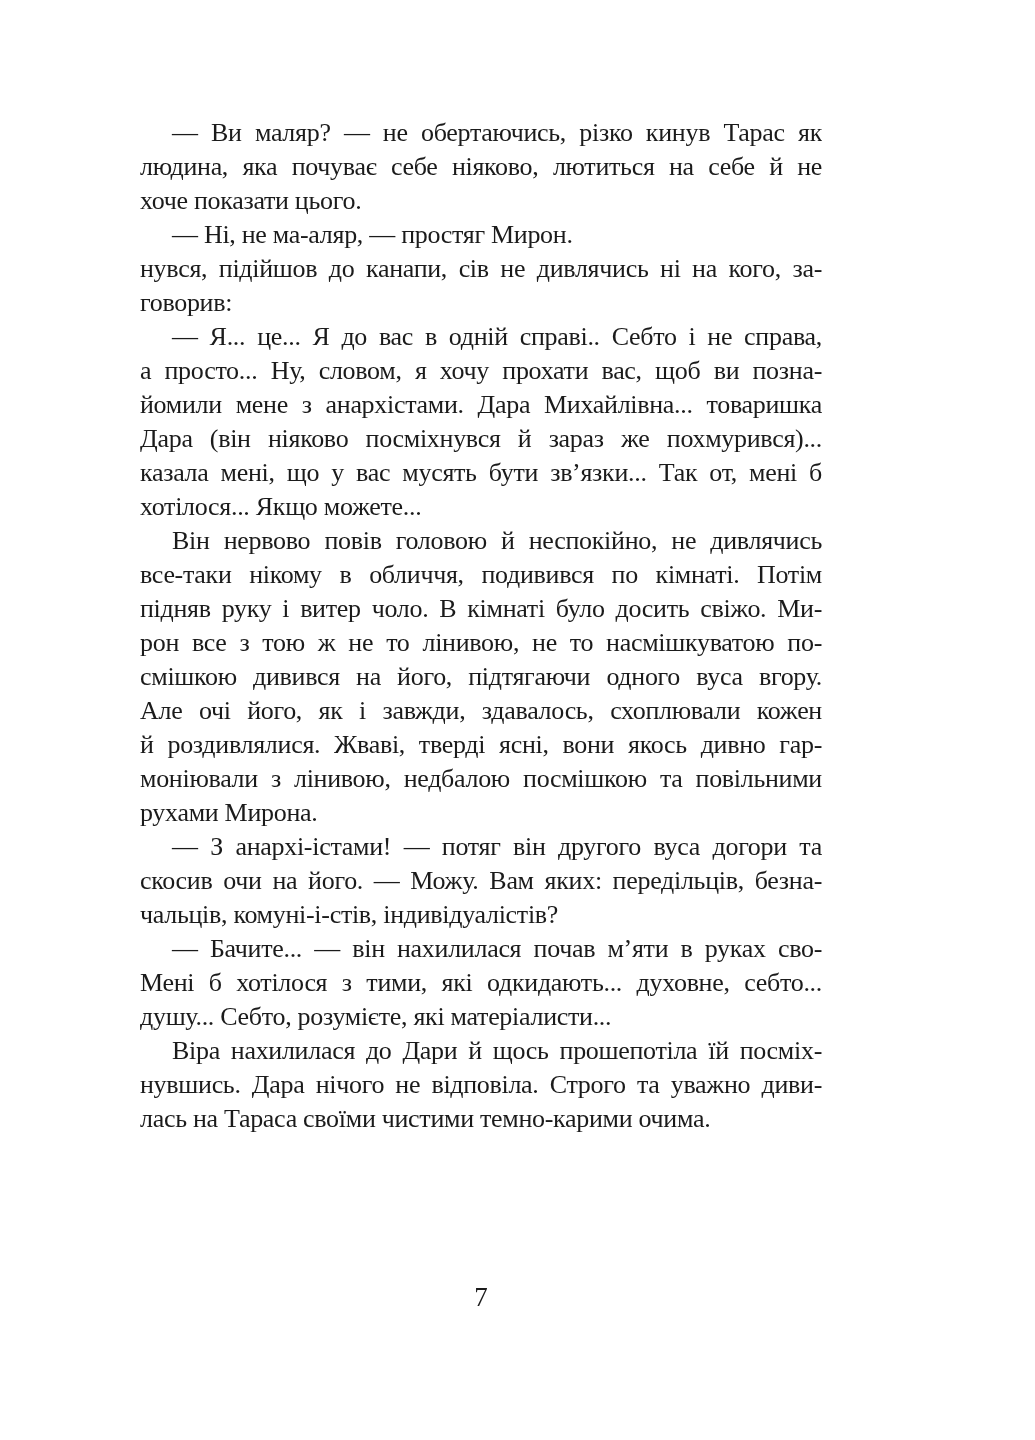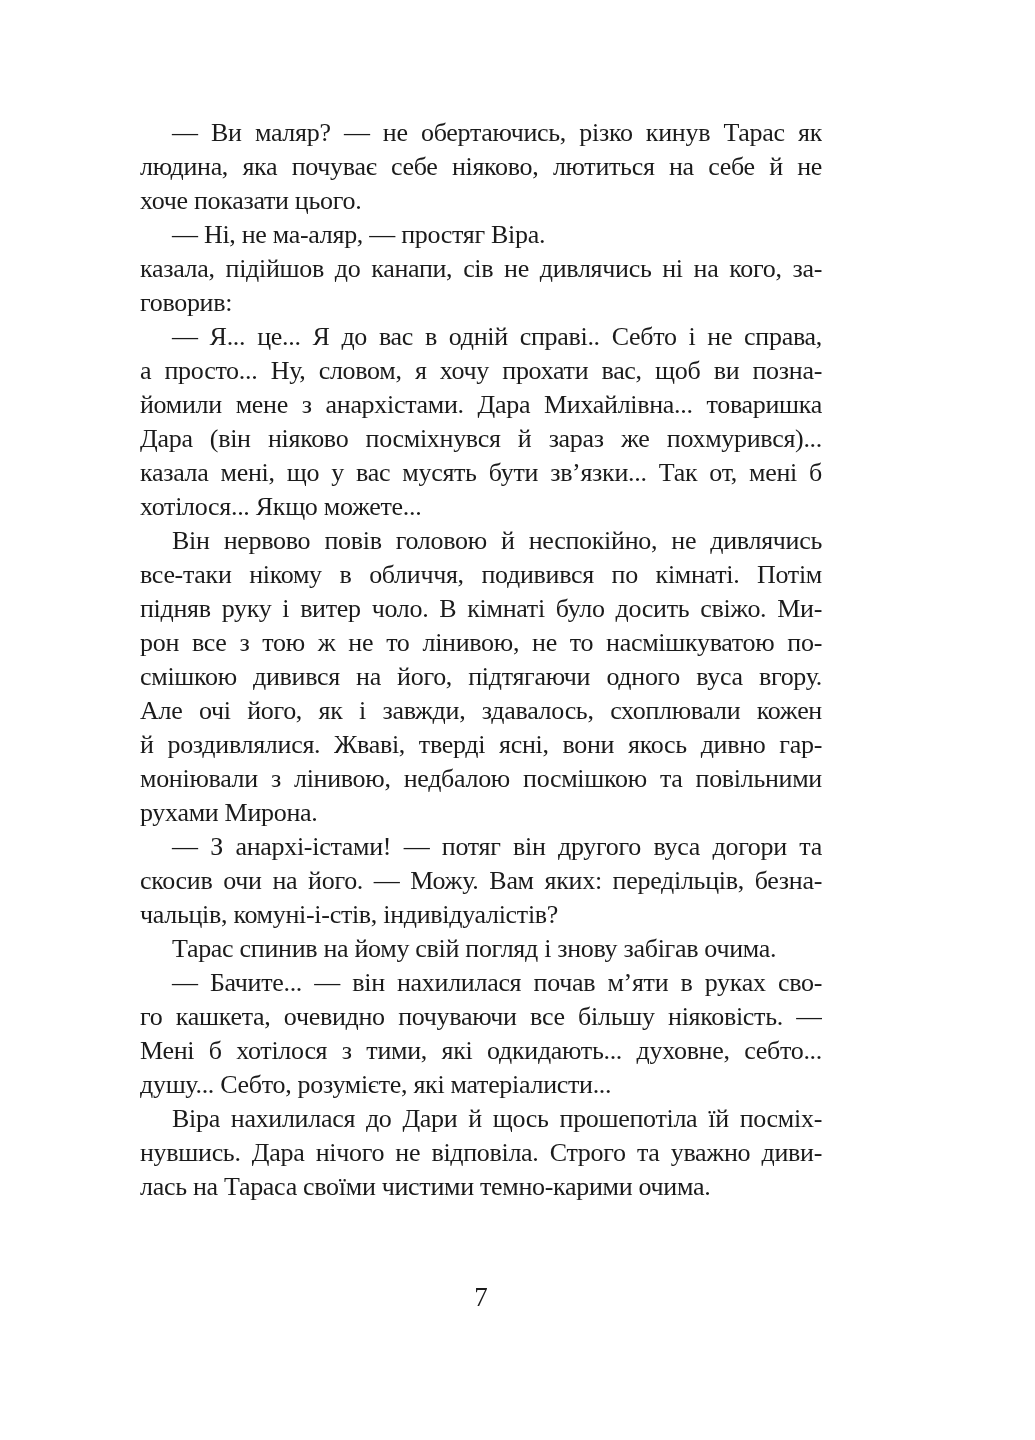--- a/index.html
+++ b/index.html
@@ -57,44 +57,42 @@
   }
 </style>
 </head>
 <body>
 
 <div class="page">
   <div class="text-block" id="text-block">
       <div class="line indent">— Ви маляр? — не обертаючись, різко кинув Тарас як</div>
       <div class="line">людина, яка почуває себе ніяково, лютиться на себе й не</div>
       <div class="line para-end">хоче показати цього.</div>
-      <div class="line indent para-end">— Ні, не ма-аляр, — простяг Віра.</div>
-      <div class="line">казала, підійшов до канапи, сів не дивлячись ні на кого, за-</div>
+      <div class="line indent para-end">— Ні, не ма-аляр, — простяг Мирон.</div>
+      <div class="line">нувся, підійшов до канапи, сів не дивлячись ні на кого, за-</div>
       <div class="line para-end">говорив:</div>
       <div class="line indent">— Я... це... Я до вас в одній справі.. Себто і не справа,</div>
       <div class="line">а просто... Ну, словом, я хочу прохати вас, щоб ви позна-</div>
       <div class="line">йомили мене з анархістами. Дара Михайлівна... товаришка</div>
       <div class="line">Дара (він ніяково посміхнувся й зараз же похмурився)...</div>
       <div class="line">казала мені, що у вас мусять бути зв’язки... Так от, мені б</div>
       <div class="line para-end">хотілося... Якщо можете...</div>
       <div class="line indent">Він нервово повів головою й неспокійно, не дивлячись</div>
       <div class="line">все-таки нікому в обличчя, подивився по кімнаті. Потім</div>
       <div class="line">підняв руку і витер чоло. В кімнаті було досить свіжо. Ми-</div>
       <div class="line">рон все з тою ж не то лінивою, не то насмішкуватою по-</div>
       <div class="line">смішкою дивився на його, підтягаючи одного вуса вгору.</div>
       <div class="line">Але очі його, як і завжди, здавалось, схоплювали кожен</div>
       <div class="line">й роздивлялися. Жваві, тверді ясні, вони якось дивно гар-</div>
       <div class="line">моніювали з лінивою, недбалою посмішкою та повільними</div>
       <div class="line para-end">рухами Мирона.</div>
       <div class="line indent">— З анархі-істами! — потяг він другого вуса догори та</div>
       <div class="line">скосив очи на його. — Можу. Вам яких: передільців, безна-</div>
       <div class="line para-end">чальців, комуні-і-стів, індивідуалістів?</div>
-      <div class="line indent para-end">Тарас спинив на йому свій погляд і знову забігав очима.</div>
       <div class="line indent">— Бачите... — він нахилилася почав м’яти в руках сво-</div>
-      <div class="line">го кашкета, очевидно почуваючи все більшу ніяковість. —</div>
       <div class="line">Мені б хотілося з тими, які одкидають... духовне, себто...</div>
       <div class="line para-end">душу... Себто, розумієте, які матеріалисти...</div>
       <div class="line indent">Віра нахилилася до Дари й щось прошепотіла їй посміх-</div>
       <div class="line">нувшись. Дара нічого не відповіла. Строго та уважно диви-</div>
       <div class="line para-end">лась на Тараса своїми чистими темно-карими очима.</div>
     </div>
   <div class="folio">7</div>
 </div>
 
 </body></html>

